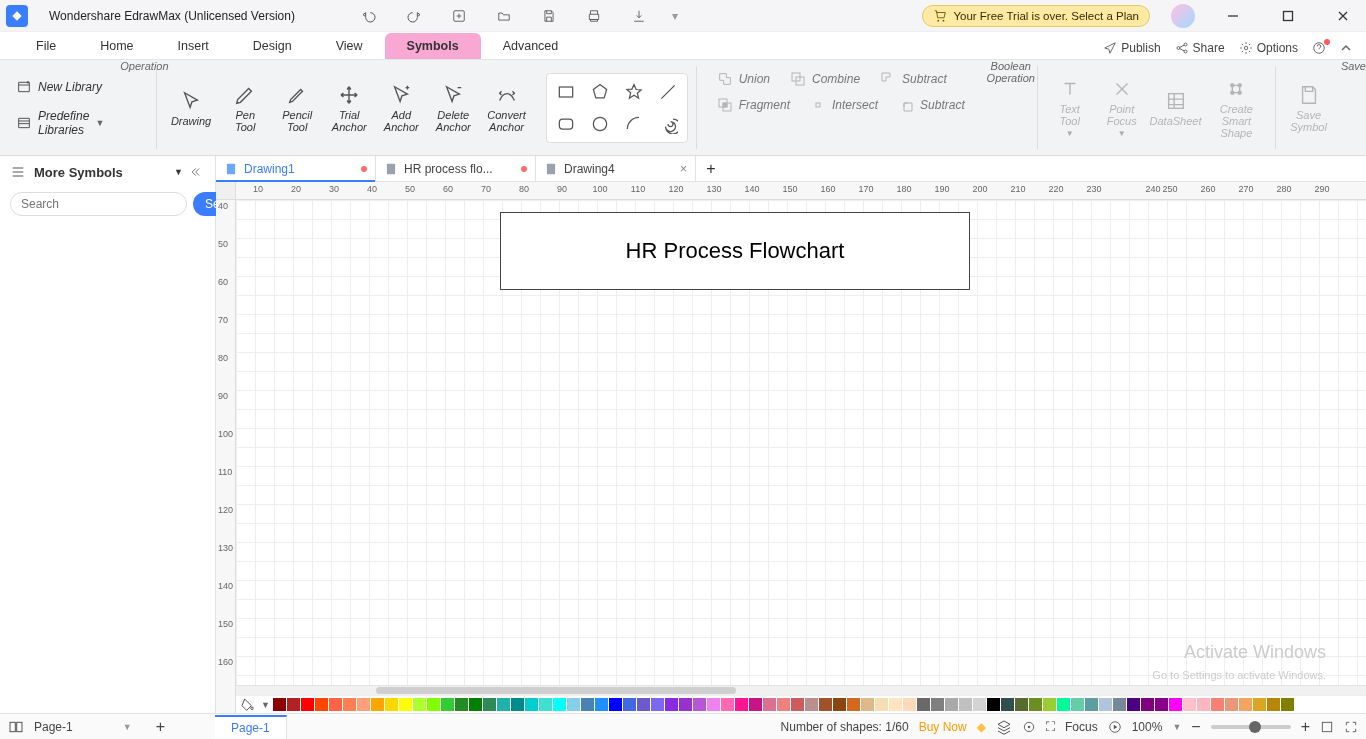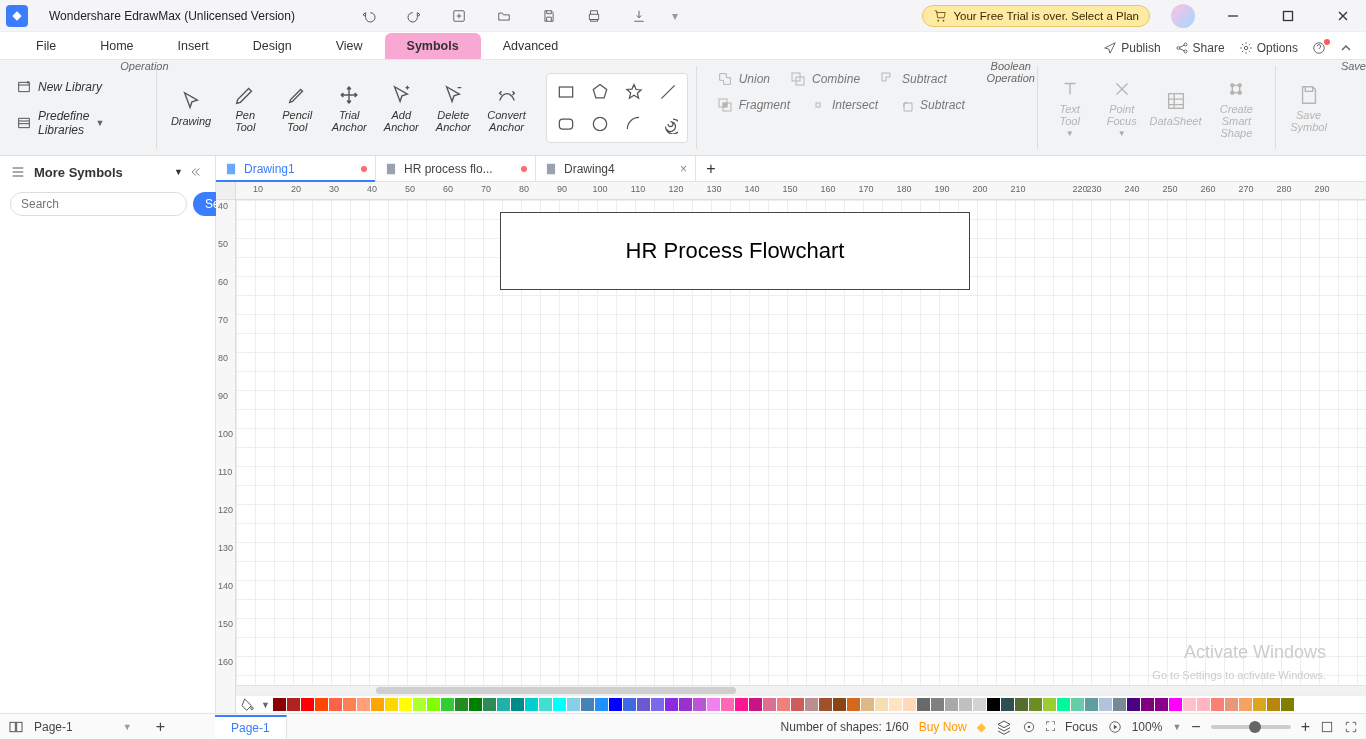--- a/index.html
+++ b/index.html
@@ -560,23 +560,23 @@
             <span style="left: 440px;">120</span>
             <span style="left: 478px;">130</span>
             <span style="left: 516px;">140</span>
             <span style="left: 554px;">150</span>
             <span style="left: 592px;">160</span>
             <span style="left: 630px;">170</span>
             <span style="left: 668px;">180</span>
             <span style="left: 706px;">190</span>
             <span style="left: 744px;">200</span>
             <span style="left: 782px;">210</span>
-            <span style="left: 844px;">220</span>
+            <span style="left: 820px;">220</span>
             <span style="left: 858px;">230</span>
-            <span style="left: 896px;">240</span>
+            <span style="left: 917px;">240</span>
             <span style="left: 934px;">250</span>
             <span style="left: 972px;">260</span>
             <span style="left: 1010px;">270</span>
             <span style="left: 1048px;">280</span>
             <span style="left: 1086px;">290</span>
           </div>
         <div class="canvas">
           <div class="title-box">HR Process Flowchart</div>
           <div class="watermark">Activate Windows</div>
           <div class="watermark2">Go to Settings to activate Windows.</div>

